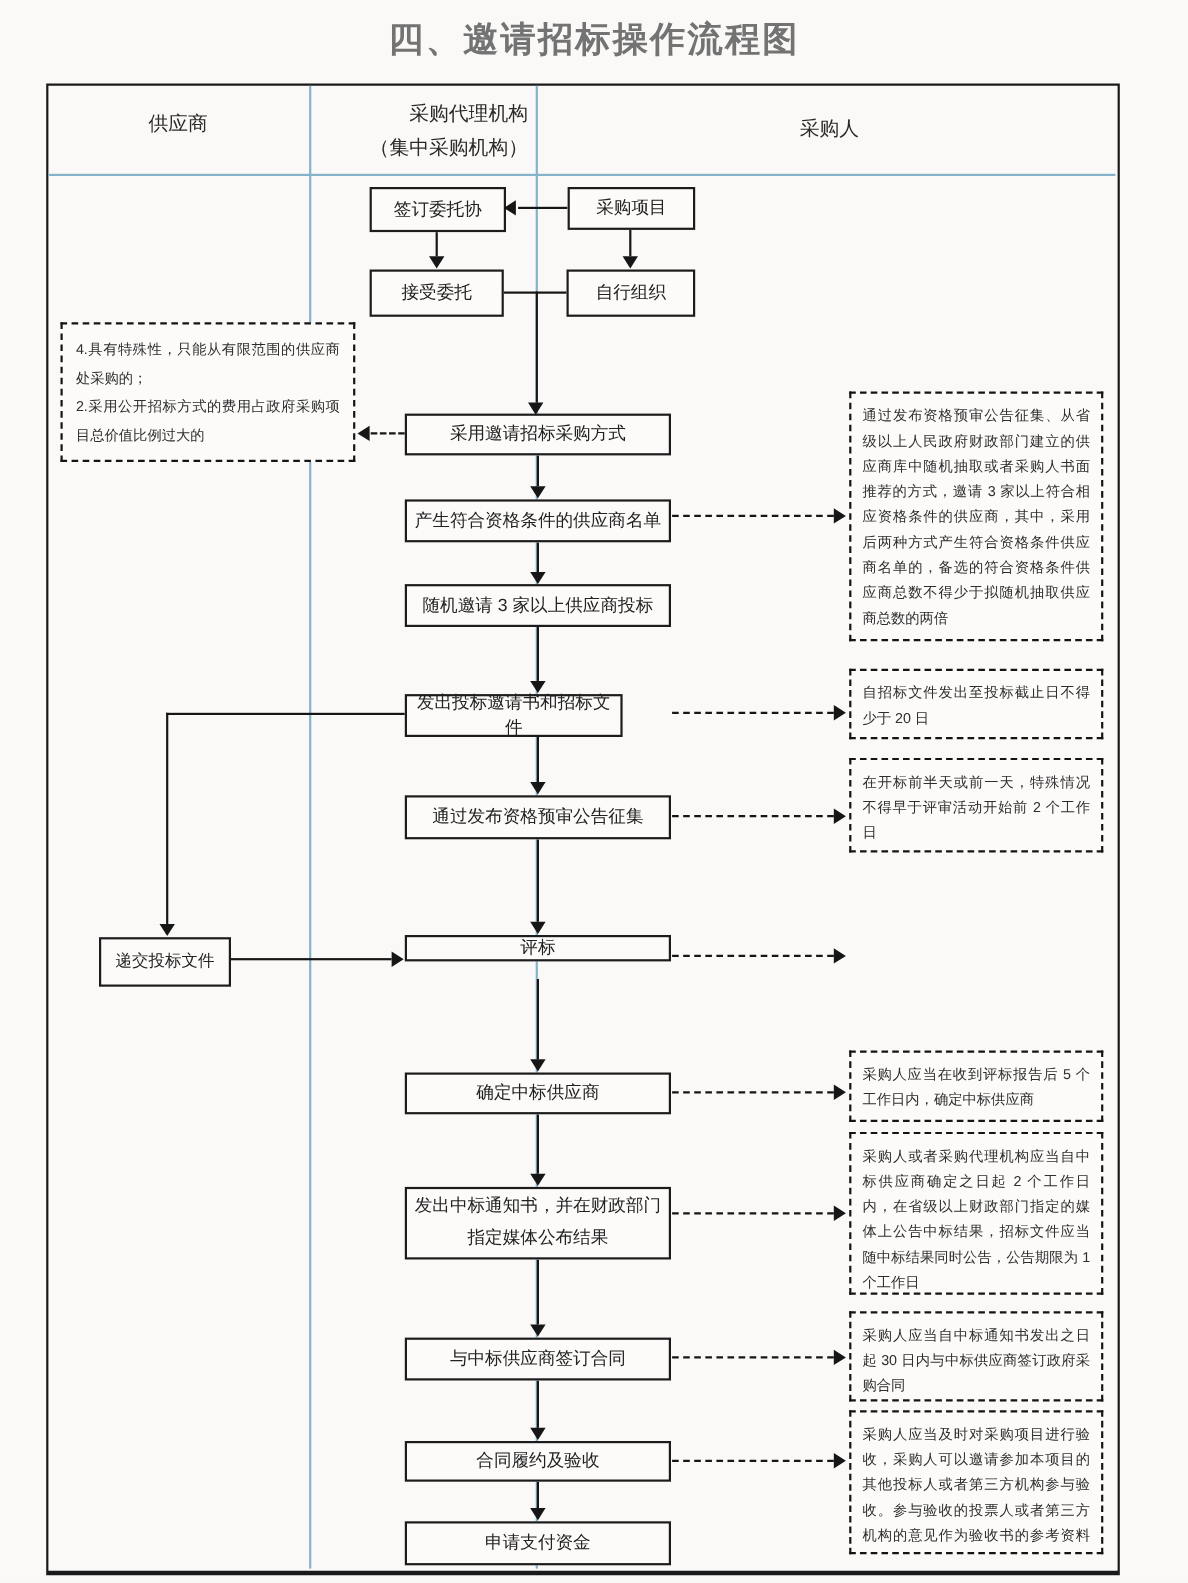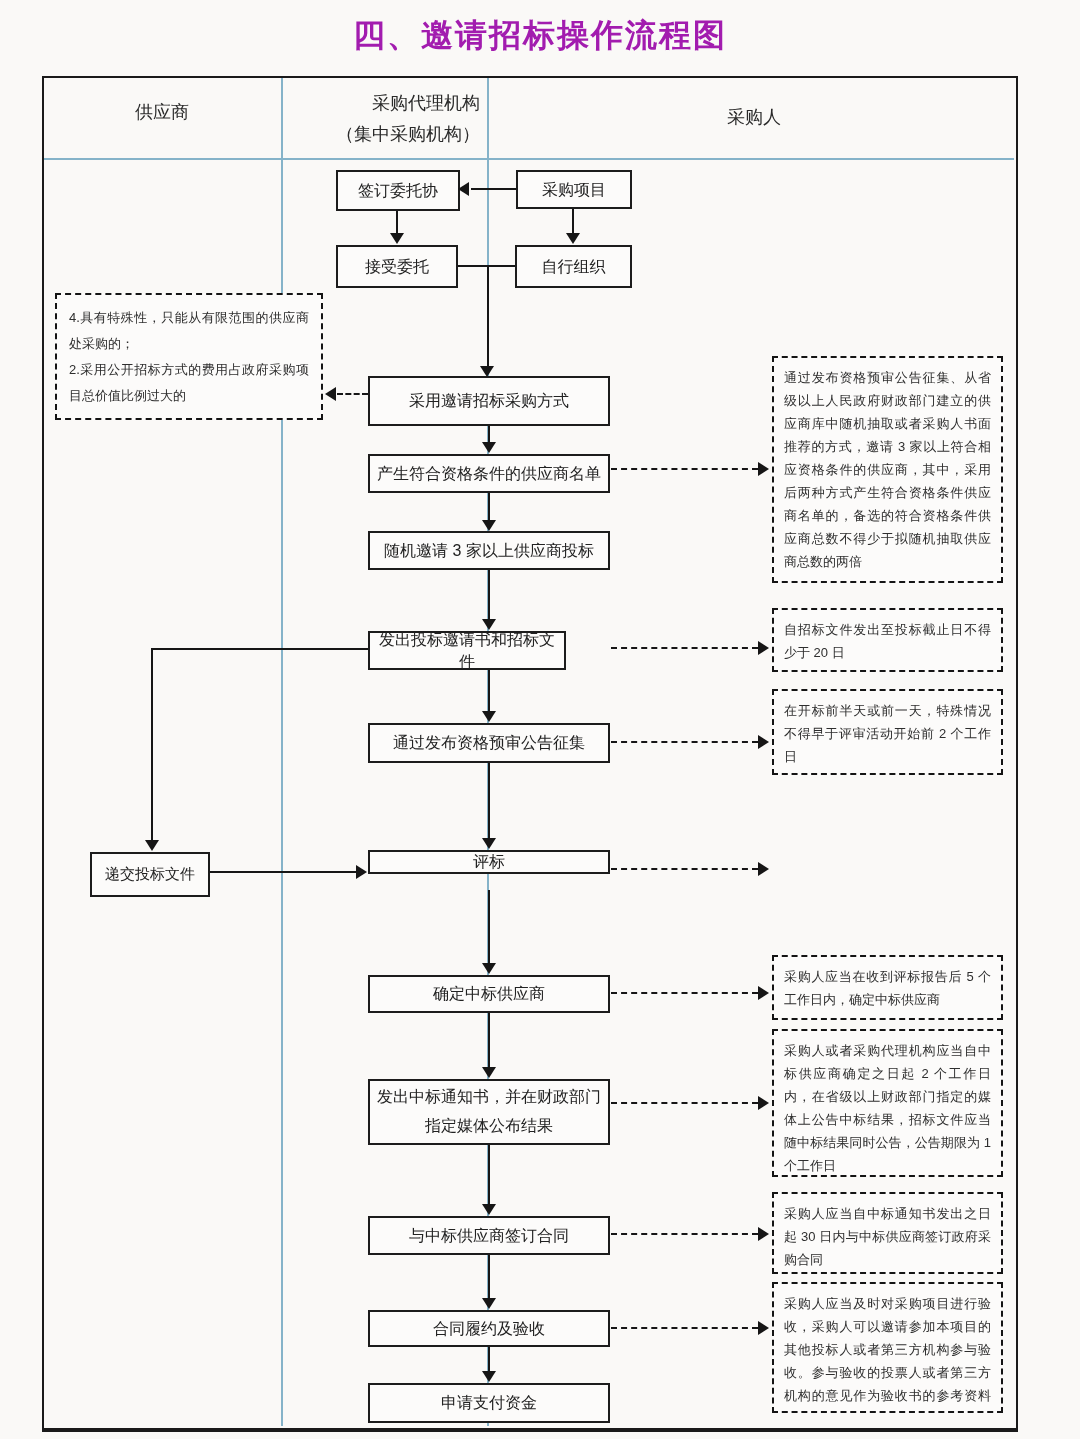--- a/index.html
+++ b/index.html
@@ -9,21 +9,21 @@
   }
   .page{
     position:relative;
     width:1080px;height:1439px;
     background:#faf9f7;
     overflow:hidden;
     color:#1c1c1c;
   }
   .title{
     position:absolute;left:0;top:14px;width:1080px;
-    text-align:center;font-size:32px;font-weight:700;color:#a21caf;
+    text-align:center;font-size:32px;font-weight:700;color:#737373;
     letter-spacing:2px;
   }
   .frame{
     position:absolute;left:42px;top:76px;width:972px;height:1350px;
     border:2px solid #1a1a1a;border-bottom-width:4px;
     background:transparent;z-index:0;
   }
   .bluev{position:absolute;width:2px;background:#85b3c9;z-index:1;}
   .blueh{position:absolute;height:2px;background:#85b3c9;z-index:1;}
   .lane-label{
@@ -73,21 +73,21 @@
   <div class="lane-label" style="left:290px;top:88px;width:190px;line-height:31px;text-align:right;">
     <div>采购代理机构</div>
     <div>（集中采购机构）</div>
   </div>
   <div class="lane-label" style="left:654px;top:105px;width:200px;">采购人</div>
 
   <div class="box" style="left:336px;top:170px;width:124px;height:41px;">签订委托协</div>
   <div class="box" style="left:516px;top:170px;width:116px;height:39px;">采购项目</div>
   <div class="box" style="left:336px;top:245px;width:122px;height:43px;">接受委托</div>
   <div class="box" style="left:515px;top:245px;width:117px;height:43px;">自行组织</div>
-  <div class="box" style="left:368px;top:376px;width:242px;height:50px;">采用邀请招标采购方式</div>
+  <div class="box" style="left:368px;top:376px;width:242px;height:38px;">采用邀请招标采购方式</div>
   <div class="box" style="left:368px;top:454px;width:242px;height:39px;">产生符合资格条件的供应商名单</div>
   <div class="box" style="left:368px;top:531px;width:242px;height:39px;">随机邀请 3 家以上供应商投标</div>
   <div class="box" style="left:368px;top:631px;width:198px;height:39px;text-align:center;">发出投标邀请书和招标文件</div>
   <div class="box" style="left:368px;top:723px;width:242px;height:40px;">通过发布资格预审公告征集</div>
   <div class="box" style="left:90px;top:852px;width:120px;height:45px;font-size:15px;">递交投标文件</div>
   <div class="box" style="left:368px;top:850px;width:242px;height:24px;">评标</div>
   <div class="box" style="left:368px;top:975px;width:242px;height:38px;">确定中标供应商</div>
   <div class="box" style="left:368px;top:1079px;width:242px;height:66px;line-height:1.8;">发出中标通知书，并在财政部门指定媒体公布结果</div>
   <div class="box" style="left:368px;top:1310px;width:242px;height:37px;">合同履约及验收</div>
   <div class="box" style="left:368px;top:1216px;width:242px;height:39px;">与中标供应商签订合同</div>

